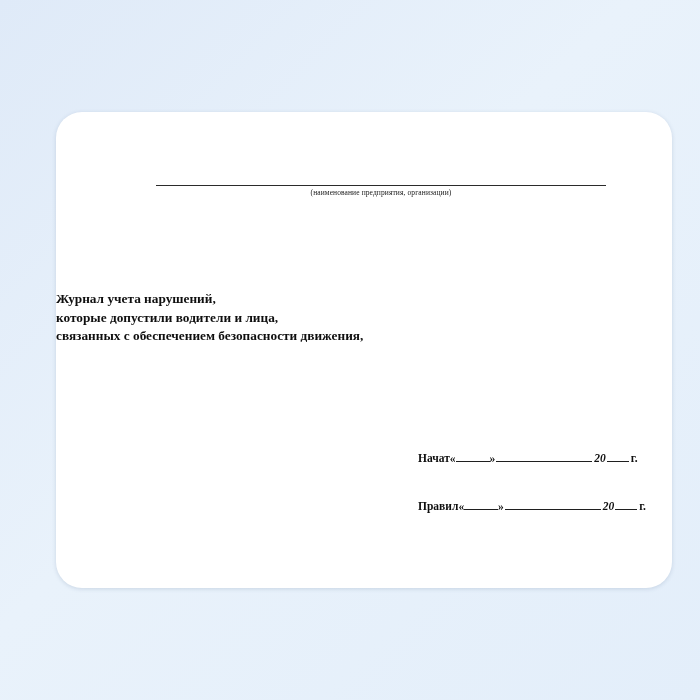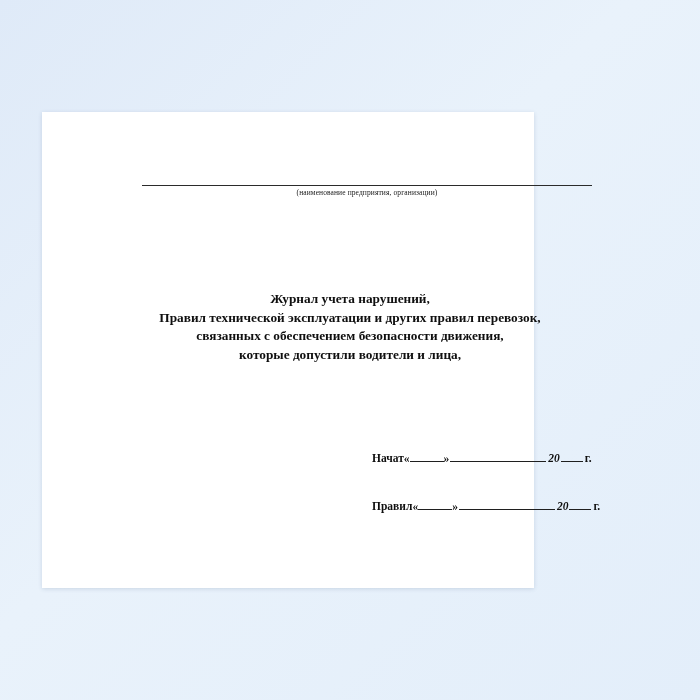--- a/index.html
+++ b/index.html
@@ -15,26 +15,27 @@
   }
   #stage {
     position: relative;
     width: 700px;
     height: 700px;
     background: linear-gradient(135deg, #dfeaf8 0%, #e9f2fb 45%, #e3eefa 100%);
   }
   
   #page {
     position: absolute;
-    left: 42px;
+    left: 56px;
     top: 112px;
-    width: 492px;
+    width: 616px;
     height: 476px;
     background: #ffffff;
     box-shadow: 0 1px 4px rgba(60,90,130,0.18);
+    border-radius: 26px;
   }
   .org-line-wrap {
     position: absolute;
     left: 100px;
     top: 72px;
     width: 450px;
     text-align: center;
   }
   .org-rule {
     border-bottom: 1px solid #2b2b2b;
@@ -46,21 +47,21 @@
     color: #1a1a1a;
     margin-top: 2px;
     font-family: "Liberation Serif", serif;
     letter-spacing: 0.1px;
   }
   .title-block {
     position: absolute;
     left: 0;
     top: 178px;
     width: 616px;
-    text-align: center;
+    text-align: left;
   }
   .title-line {
     font-size: 13.3px;
     font-weight: bold;
     color: #0f0f0f;
     line-height: 18.5px;
     white-space: nowrap;
   }
   .dates-block {
     position: absolute;
@@ -69,20 +70,21 @@
     width: 260px;
   }
   .date-row {
     display: flex;
     align-items: baseline;
     justify-content: flex-start;
     font-size: 11.5px;
     color: #0f0f0f;
     font-weight: bold;
     white-space: nowrap;
+    margin-left: 32px;
   }
   .date-row.second {
     margin-top: 34px;
   }
   .date-row .lbl { }
   .date-row .quote-open { }
   .u-short {
     display: inline-block;
     width: 34px;
     border-bottom: 1px solid #1f1f1f;
@@ -112,23 +114,22 @@
 
   <div id="page">
 
     <div class="org-line-wrap">
       <div class="org-rule"></div>
       <div class="org-caption">(наименование предприятия, организации)</div>
     </div>
 
     <div class="title-block">
       <div class="title-line">Журнал учета нарушений,</div>
-      <div class="title-line">Правил технической эксплуатации и других правил перевозок,</div>
+      <div class="title-line">которые допустили водители и лица,</div>
       <div class="title-line">связанных с обеспечением безопасности движения,</div>
-      <div class="title-line">которые допустили водители и лица,</div>
     </div>
 
     <div class="dates-block">
 
       <div class="date-row">
         <span class="lbl">Начат</span>
         <span class="quote-open">«</span>
         <span class="u-short"></span>
         <span class="quote-close">»</span>
         <span class="u-long"></span>

